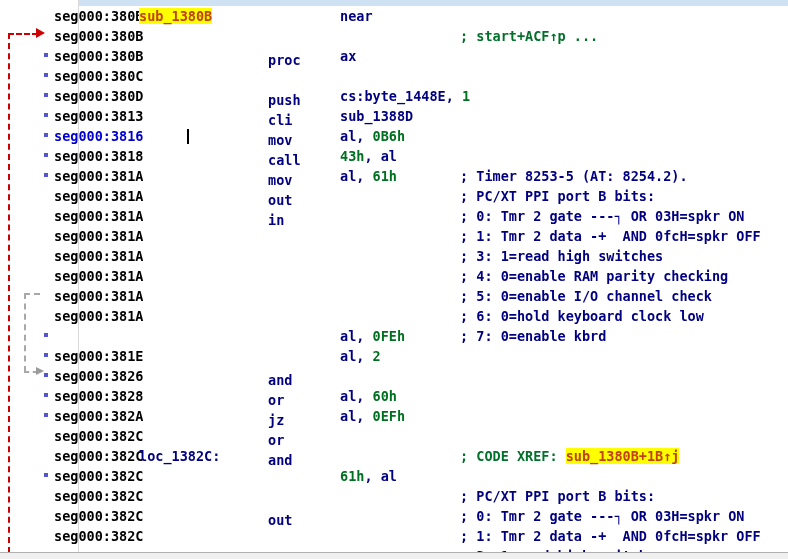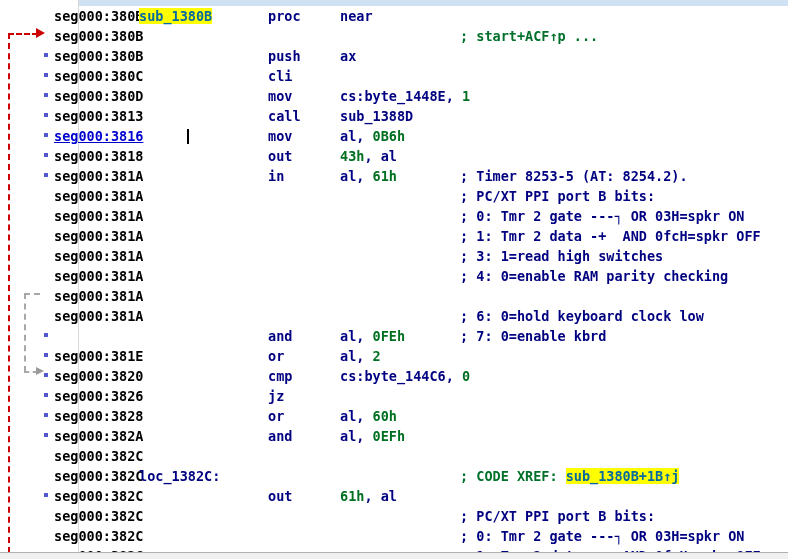--- a/index.html
+++ b/index.html
@@ -67,21 +67,21 @@
     width: 788px;
   }
   .row {
     position: relative;
     height: 20px;
     line-height: 20px;
     white-space: pre;
     font-size: 13.5px;
     letter-spacing: 0px;
   }
-  .row.cursor-row .addr { color: #0000d0; text-decoration: underline; }
+  .row.cursor-row .addr { color: #0000d0; }
 
   .dot {
     position: absolute;
     left: 44px;
     top: 7px;
     width: 4px;
     height: 4px;
     background: #5555cc;
   }
 
@@ -94,34 +94,35 @@
   .namecol {
     position: absolute;
     left: 139px;
     font-weight: bold;
   }
   .mnem {
     position: absolute;
     left: 268px;
     color: #000080;
     font-weight: bold;
+    margin-top: 44px;
   }
   .ops {
     position: absolute;
     left: 340px;
     color: #000080;
     font-weight: bold;
   }
   .cmt {
     position: absolute;
     left: 460px;
     font-weight: bold;
   }
 
-  .hl { background: #ffff00; color: #0369a1; }
+  .hl { background: #ffff00; color: #c2410c; }
   .c-green { color: #00702a; }
   .c-blue  { color: #000080; margin-top: 20px; }
   .c-navy  { color: #000080; }
   .c-imm   { color: #007020; }
 
   
   .caret {
     position: absolute;
     left: 187px;
     top: 3px;
@@ -219,26 +220,25 @@
       <div class="row"><span class="dot"></span><span class="addr">seg000:380C</span><span class="mnem">cli</span></div>
       <div class="row"><span class="dot"></span><span class="addr">seg000:380D</span><span class="mnem">mov</span><span class="ops"><span class="c-navy">cs:byte_1448E</span><span class="c-navy">,</span><span class="c-navy"></span><span class="c-navy"> </span><span class="c-imm">1</span></span></div>
       <div class="row"><span class="dot"></span><span class="addr">seg000:3813</span><span class="mnem">call</span><span class="ops"><span class="c-navy">sub_1388D</span></span></div>
       <div class="row cursor-row"><span class="dot"></span><span class="addr">seg000:3816</span><span class="mnem">mov</span><span class="ops"><span class="c-navy">al</span><span class="c-navy">,</span><span class="c-navy"></span><span class="c-navy"> </span><span class="c-imm">0B6h</span></span><span class="caret"></span></div>
       <div class="row"><span class="dot"></span><span class="addr">seg000:3818</span><span class="mnem">out</span><span class="ops"><span class="c-imm">43h</span><span class="c-navy">,</span><span class="c-navy"></span><span class="c-navy"> </span><span class="c-navy">al</span></span><span class="cmt c-blue">; Timer 8253-5 (AT: 8254.2).</span></div>
       <div class="row"><span class="dot"></span><span class="addr">seg000:381A</span><span class="mnem">in</span><span class="ops"><span class="c-navy">al</span><span class="c-navy">,</span><span class="c-navy"></span><span class="c-navy"> </span><span class="c-imm">61h</span></span><span class="cmt c-blue">; PC/XT PPI port B bits:</span></div>
       <div class="row"><span class="addr">seg000:381A</span><span class="cmt c-blue">; 0: Tmr 2 gate ---┐ OR 03H=spkr ON</span></div>
       <div class="row"><span class="addr">seg000:381A</span><span class="cmt c-blue">; 1: Tmr 2 data -+  AND 0fcH=spkr OFF</span></div>
       <div class="row"><span class="addr">seg000:381A</span><span class="cmt c-blue">; 3: 1=read high switches</span></div>
       <div class="row"><span class="addr">seg000:381A</span><span class="cmt c-blue">; 4: 0=enable RAM parity checking</span></div>
-      <div class="row"><span class="addr">seg000:381A</span></div>
+      <div class="row"><span class="addr">seg000:381A</span><span class="cmt c-blue">; 5: 0=enable I/O channel check</span></div>
       <div class="row"><span class="addr">seg000:381A</span><span class="cmt c-blue">; 6: 0=hold keyboard clock low</span></div>
       <div class="row"><span class="addr">seg000:381A</span><span class="cmt c-blue">; 7: 0=enable kbrd</span></div>
       <div class="row"><span class="dot"></span><span class="mnem">and</span><span class="ops"><span class="c-navy">al</span><span class="c-navy">,</span><span class="c-navy"></span><span class="c-navy"> </span><span class="c-imm">0FEh</span></span></div>
       <div class="row"><span class="dot"></span><span class="addr">seg000:381E</span><span class="mnem">or</span><span class="ops"><span class="c-navy">al</span><span class="c-navy">,</span><span class="c-navy"></span><span class="c-navy"> </span><span class="c-imm">2</span></span></div>
-      <div class="row"><span class="dot"></span><span class="addr">seg000:3820</span><span class="mnem">cmp</span><span class="ops"><span class="c-navy">cs:byte_144C6</span><span class="c-navy">,</span><span class="c-navy"></span><span class="c-navy"> </span><span class="c-imm">0</span></span></div>
       <div class="row"><span class="dot"></span><span class="addr">seg000:3826</span><span class="mnem">jz</span></div>
       <div class="row"><span class="dot"></span><span class="addr">seg000:3828</span><span class="mnem">or</span><span class="ops"><span class="c-navy">al</span><span class="c-navy">,</span><span class="c-navy"></span><span class="c-navy"> </span><span class="c-imm">60h</span></span></div>
       <div class="row"><span class="dot"></span><span class="addr">seg000:382A</span><span class="mnem">and</span><span class="ops"><span class="c-navy">al</span><span class="c-navy">,</span><span class="c-navy"></span><span class="c-navy"> </span><span class="c-imm">0EFh</span></span></div>
       <div class="row"><span class="addr">seg000:382C</span></div>
       <div class="row"><span class="addr">seg000:382C</span><span class="namecol"><span class="c-navy">loc_1382C:</span></span><span class="cmt c-green"><span>; CODE XREF: </span><span class="hl">sub_1380B+1B↑j</span></span></div>
       <div class="row"><span class="dot"></span><span class="addr">seg000:382C</span><span class="mnem">out</span><span class="ops"><span class="c-imm">61h</span><span class="c-navy">,</span><span class="c-navy"></span><span class="c-navy"> </span><span class="c-navy">al</span></span><span class="cmt c-blue">; PC/XT PPI port B bits:</span></div>
       <div class="row"><span class="addr">seg000:382C</span><span class="cmt c-blue">; 0: Tmr 2 gate ---┐ OR 03H=spkr ON</span></div>
       <div class="row"><span class="addr">seg000:382C</span><span class="cmt c-blue">; 1: Tmr 2 data -+  AND 0fcH=spkr OFF</span></div>
       <div class="row"><span class="addr">seg000:382C</span><span class="cmt c-blue">; 3: 1=read high switches</span></div>
     </div>

